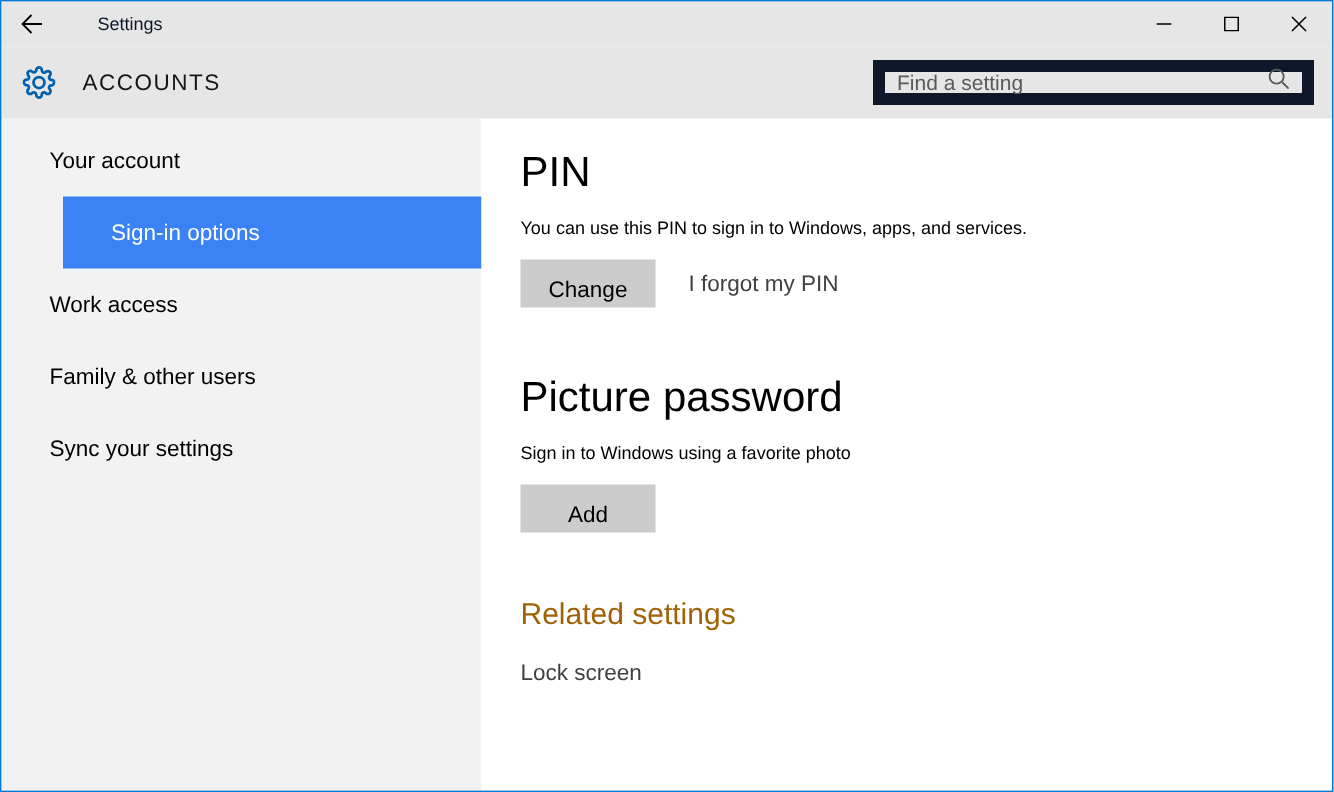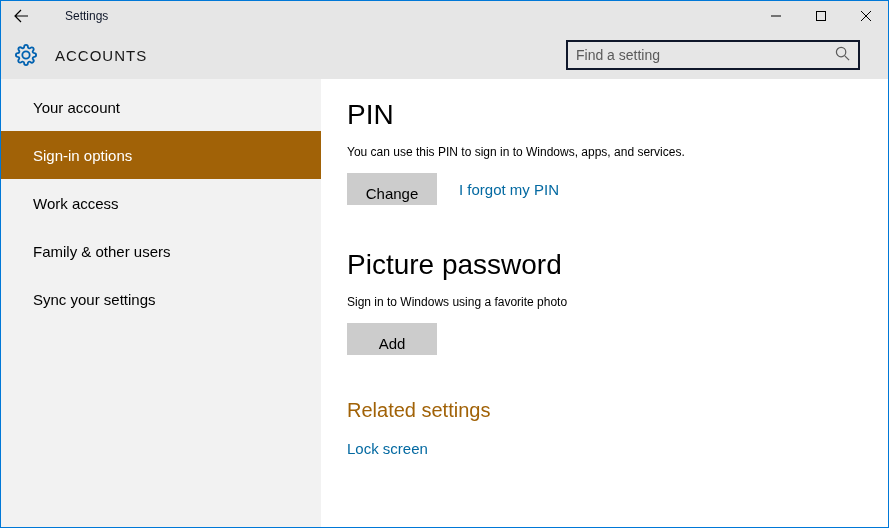--- a/index.html
+++ b/index.html
@@ -60,24 +60,24 @@
       display: inline-flex;
     }
     .header-title {
       font-size: 15px;
       letter-spacing: 1px;
       color: #161616;
       font-weight: 400;
     }
     .search-box {
       position: absolute;
-      right: 28px;
+      right: 12px;
       width: 294px;
       height: 30px;
-      border: 2px solid #0f172a;
+      border: 8px solid #0f172a;
       background: #e6e6e6;
       display: flex;
       align-items: center;
       padding: 0 8px;
     }
     .search-input {
       flex: 1;
       border: none;
       outline: none;
       background: transparent;
@@ -99,22 +99,23 @@
     .sidebar-item {
       height: 48px;
       display: flex;
       align-items: center;
       padding-left: 32px;
       font-size: 15px;
       color: #000;
       cursor: pointer;
     }
     .sidebar-item.active {
-      background: #a16207;
+      background: #3b82f6;
       color: #fff;
+      margin-left: 41px;
     }
     .content {
       flex: 1;
       background: #fff;
       padding: 20px 26px;
       overflow: auto;
     }
     .section-heading {
       font-size: 28px;
       font-weight: 400;
@@ -136,21 +137,21 @@
       background: #cccccc;
       border: none;
       height: 32px;
       min-width: 90px;
       padding: 12px 18px;
       font-size: 15px;
       font-family: inherit;
       cursor: pointer;
     }
     .link {
-      color: #0369a1;
+      color: #404040;
       font-size: 15px;
       cursor: pointer;
     }
     .rel-heading {
       font-size: 20px;
       font-weight: 400;
       color: #a16207;
       margin-bottom: 18px;
     }
   </style>

